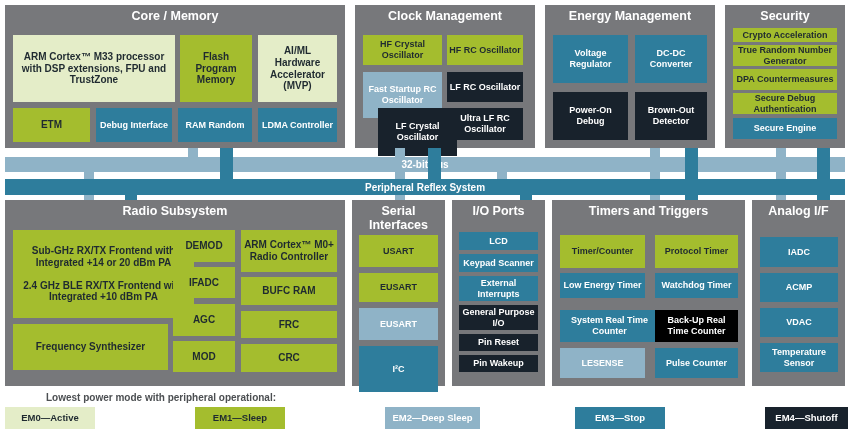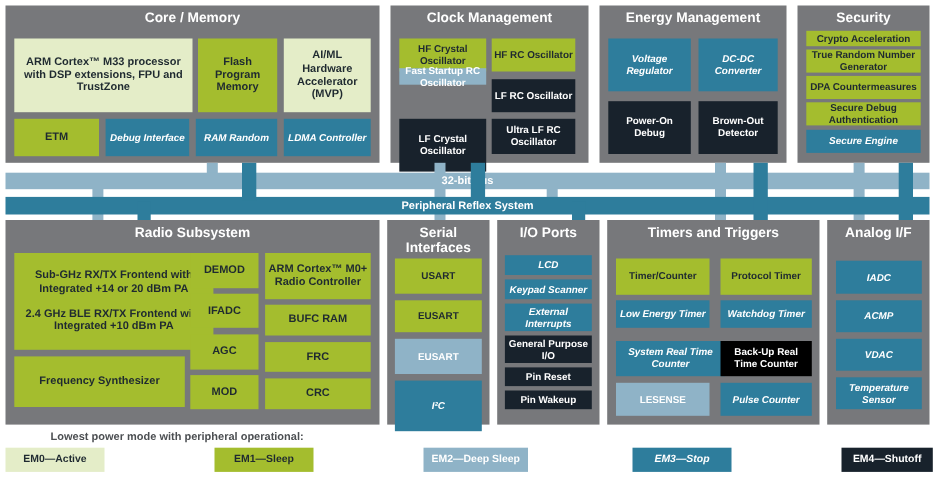--- a/index.html
+++ b/index.html
@@ -7,21 +7,21 @@
           font-family:"Liberation Sans",sans-serif;overflow:hidden;}
   .panel{position:absolute;background:#77787b;}
   .panel-title{position:absolute;left:0;right:0;top:5px;text-align:center;
                color:#fff;font-weight:bold;font-size:12.5px;line-height:1.1;}
   .blk{position:absolute;display:flex;align-items:center;justify-content:center;
        text-align:center;font-weight:bold;font-size:9px;line-height:1.18;
        padding:1px 2px;box-sizing:border-box;}
   .em0{background:#e4edc8;color:#1f2a30;}
   .em1{background:#a4bd2e;color:#1f2a30;}
   .em2{background:#8fb3c7;color:#ffffff;}
-  .em3{background:#2e7d9c;color:#ffffff;font-style:italic;}
+  .em3{background:#2e7d9c;color:#ffffff;}
   .em4{background:#18222c;color:#ffffff;}
   .em4b{background:#000000;color:#ffffff;}
   .bus{position:absolute;left:5px;width:840px;display:flex;align-items:center;
        justify-content:center;color:#fff;font-weight:bold;font-size:10px;z-index:2;}
   .bus-light{background:#8fb3c7;}
   .bus-dark{background:#2e7d9c;}
   .conn{position:absolute;}
   .conn-light{background:#8fb3c7;z-index:1;}
   .conn-teal{background:#2e7d9c;z-index:3;}
   .legend-caption{position:absolute;left:8px;top:392px;font-size:10px;
@@ -43,23 +43,23 @@
     <div class="blk em1 txt-lg" style="left:8px;top:103px;width:77px;height:34px">ETM</div>
     <div class="blk em3" style="left:91px;top:103px;width:76px;height:34px">Debug Interface</div>
     <div class="blk em3" style="left:173px;top:103px;width:74px;height:34px">RAM Random</div>
     <div class="blk em3" style="left:253px;top:103px;width:79px;height:34px">LDMA Controller</div>
   </div>
 
   <div class="panel" style="left:355px;top:5px;width:180px;height:143px">
     <div class="panel-title">Clock Management</div>
     <div class="blk em1" style="left:8px;top:30px;width:79px;height:30px">HF Crystal Oscillator</div>
     <div class="blk em1" style="left:92px;top:30px;width:76px;height:30px">HF RC Oscillator</div>
-    <div class="blk em2" style="left:8px;top:57px;width:79px;height:15px">Fast Startup RC Oscillator</div>
+    <div class="blk em2" style="left:8px;top:67px;width:79px;height:46px">Fast Startup RC Oscillator</div>
     <div class="blk em4" style="left:92px;top:67px;width:76px;height:30px">LF RC Oscillator</div>
-    <div class="blk em4" style="left:8px;top:103px;width:79px;height:48px">LF Crystal Oscillator</div>
+    <div class="blk em4" style="left:23px;top:103px;width:79px;height:48px">LF Crystal Oscillator</div>
     <div class="blk em4" style="left:92px;top:103px;width:76px;height:32px">Ultra LF RC Oscillator</div>
   </div>
 
   <div class="panel" style="left:545px;top:5px;width:170px;height:143px">
     <div class="panel-title">Energy Management</div>
     <div class="blk em3" style="left:8px;top:30px;width:75px;height:48px">Voltage Regulator</div>
     <div class="blk em3" style="left:90px;top:30px;width:72px;height:48px">DC-DC Converter</div>
     <div class="blk em4" style="left:8px;top:87px;width:75px;height:48px">Power-On Debug</div>
     <div class="blk em4" style="left:90px;top:87px;width:72px;height:48px">Brown-Out Detector</div>
   </div>

